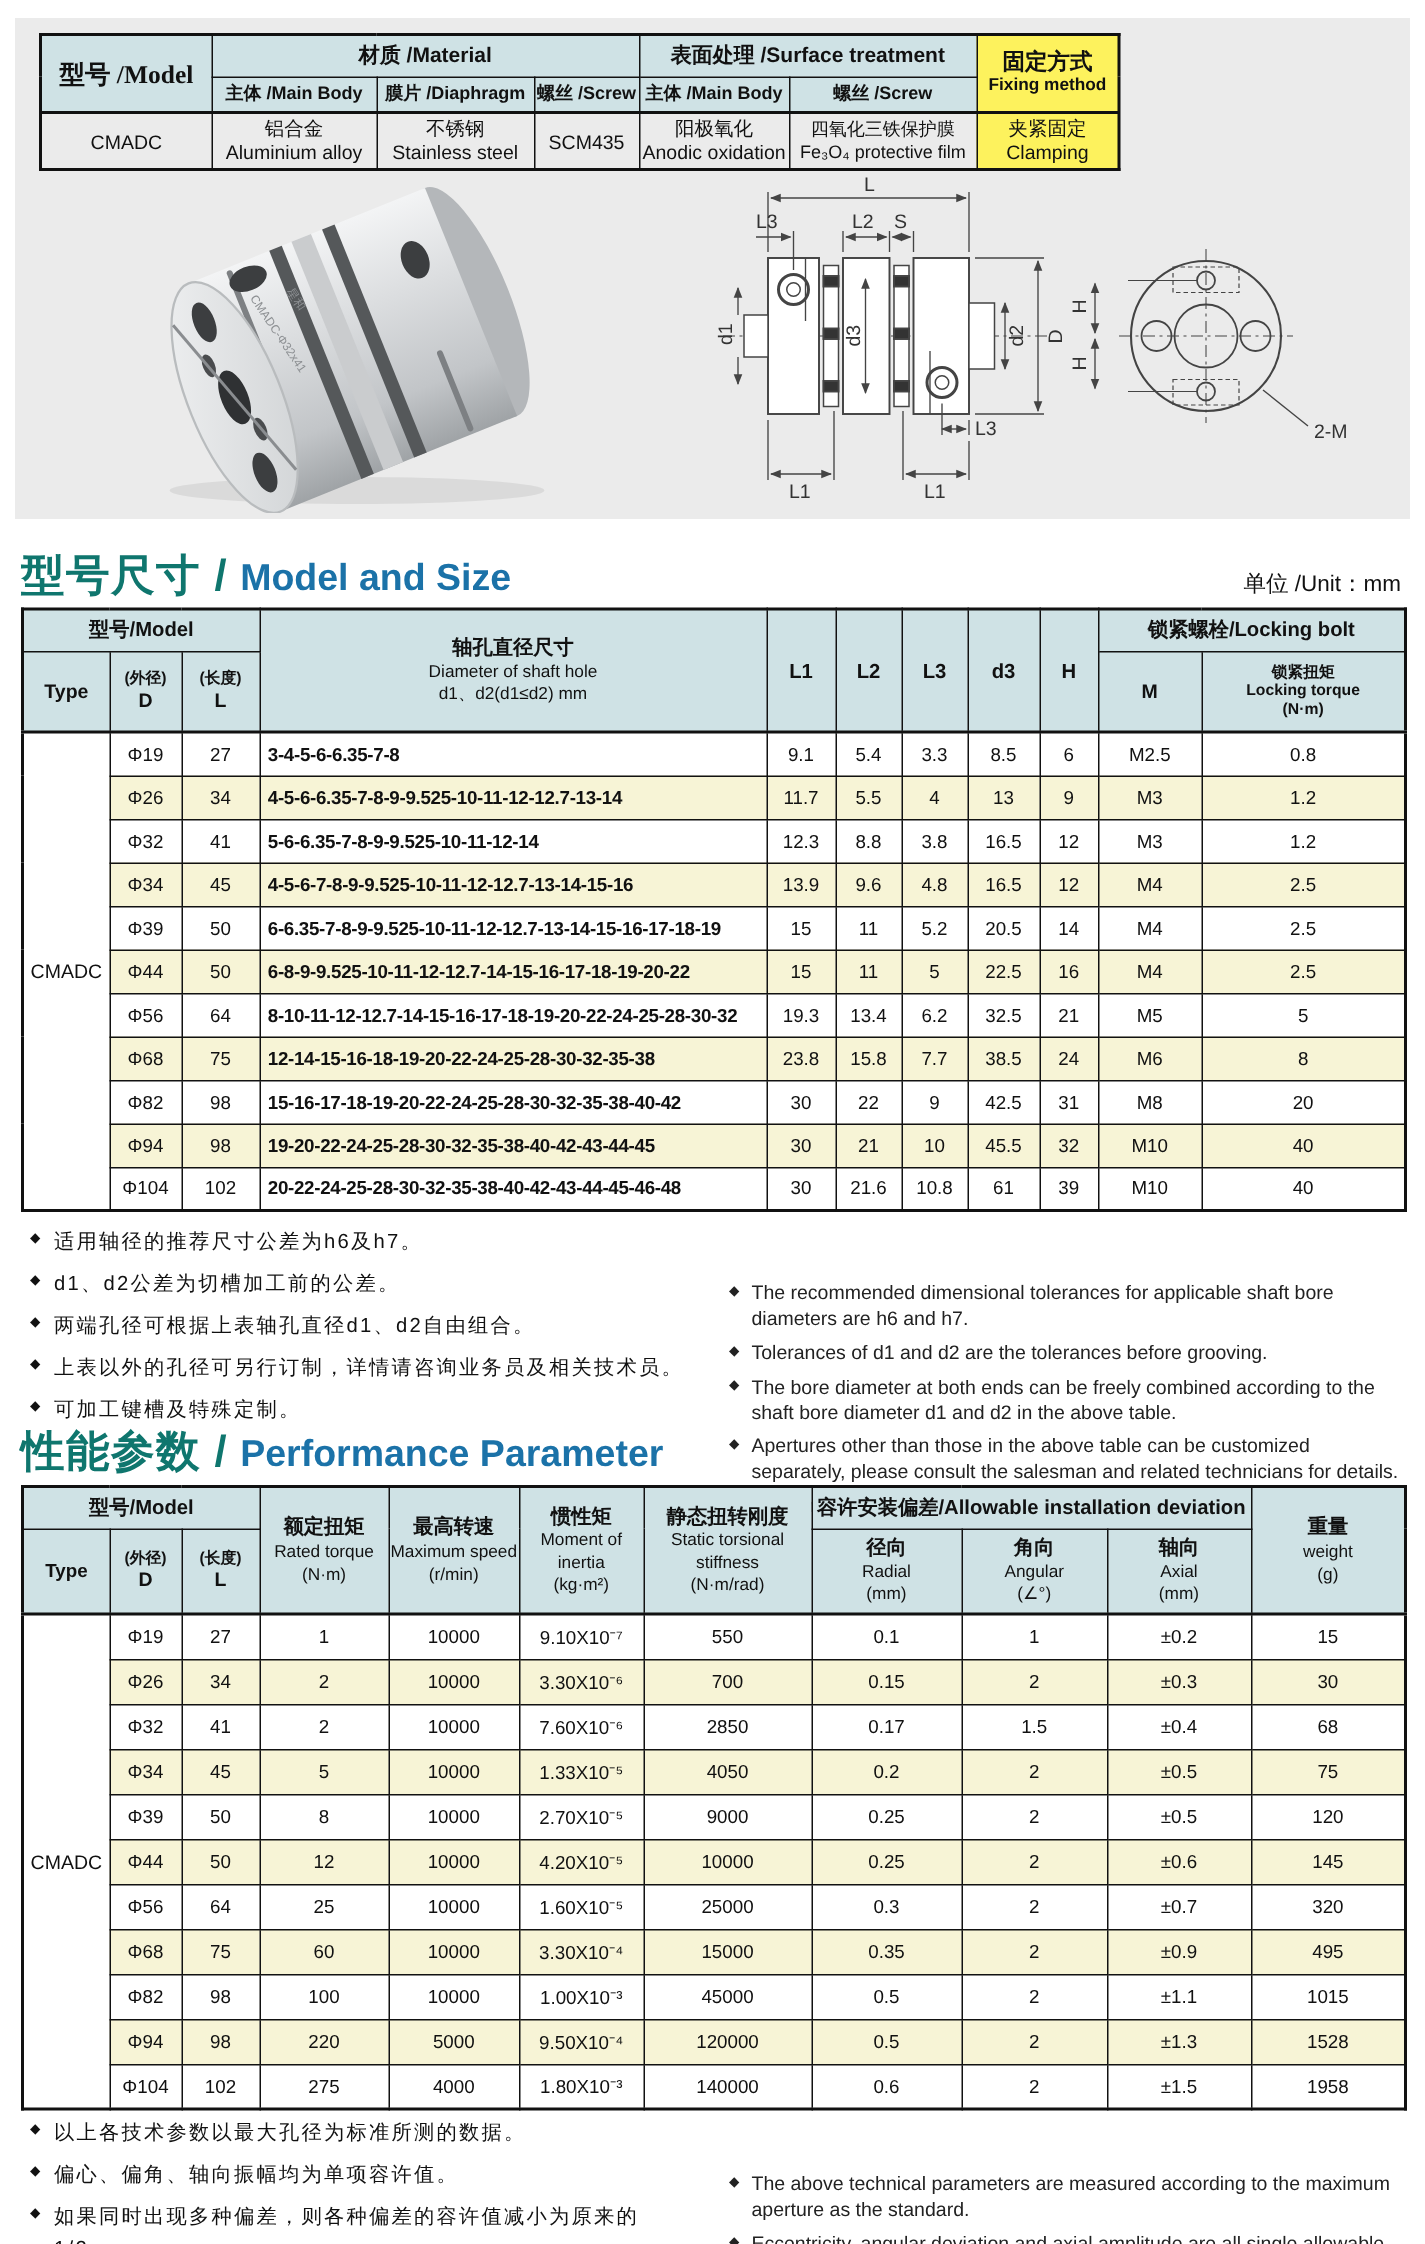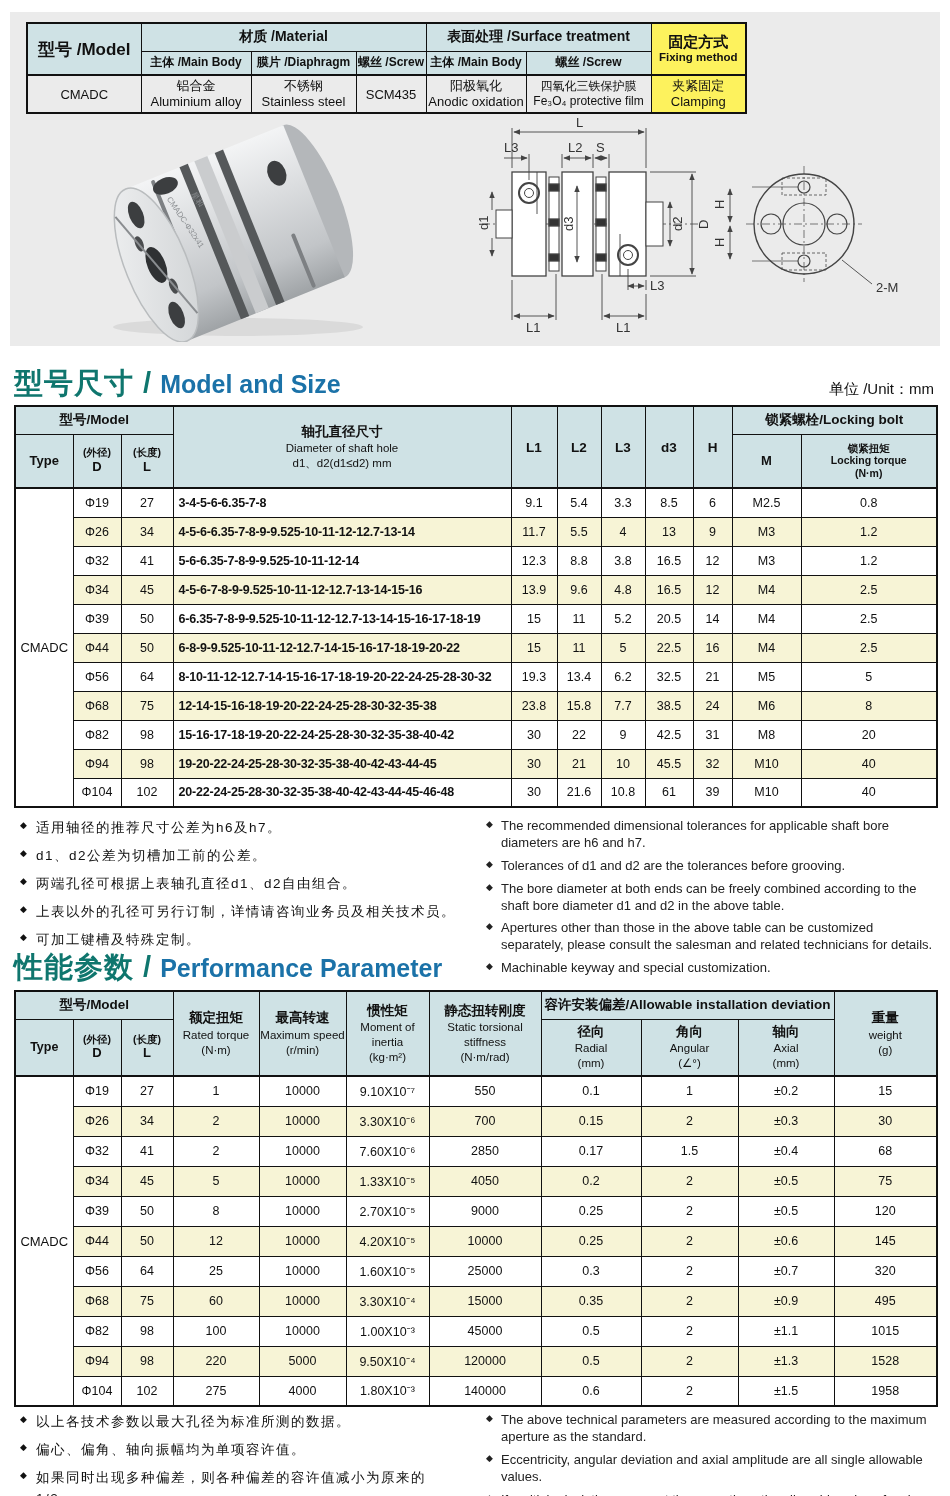--- a/index.html
+++ b/index.html
@@ -9,21 +9,21 @@
   
   .top-band { position:absolute; left:10px; top:12px; width:930px; height:334px; background:#ebebeb; }
 
   
   .spec-table { position:absolute; left:16px; top:10px; width:719px; border-collapse:collapse; table-layout:fixed; }
   .spec-table th, .spec-table td { border:1px solid #111; text-align:center; vertical-align:middle; }
   .spec-table { border:2px solid #111; }
   .spec-table thead { border-bottom:2px solid #111; }
   .spec-table .h-group { background:#cfe2e5; font-size:14px; font-weight:bold; height:28px; }
   .spec-table .h-sub { background:#cfe2e5; font-size:12px; font-weight:bold; height:24px; }
-  .spec-table .model-h { background:#cfe2e5; font-size:17px; font-weight:bold; }
+  .spec-table .model-h { background:#cfe2e5; font-size:17px; font-weight:bold;font-family:Liberation Serif, serif; }
   .spec-table td { height:38px; font-size:13px; background:transparent; }
   .spec-table .yellow { background:#fdf25d !important;margin-left:47px; }
   .spec-table .cell-2line span { display:block; line-height:1.25; }
   .fix-h span { display:block; line-height:1.2; }
   .fix-h .zh { font-size:15px; font-weight:bold; }
   .fix-h .en { font-size:11.5px; font-weight:bold; }
 
   
   .photo { position:absolute; left:28px; top:110px; width:400px; height:220px; }
   
@@ -58,21 +58,21 @@
   th .h-small { display:block; font-size:10.5px; line-height:1.2; }
   th .h-main { display:block; font-size:13px; line-height:1.3; }
   th.simple-col { font-size:14px; }
 
   
   .notes { position:absolute; left:20px; width:916px; display:flex; gap:26px; }
   #size-notes { top:818px; }
   #perf-notes { top:1412px; }
   .notes ul { list-style:none; }
   .notes-zh { width:440px; }
-  .notes-en { width:450px; }
+  .notes-en { width:450px;margin-top:36px; }
   .notes-zh li { font-size:13.5px; letter-spacing:1.5px; margin-bottom:7px; line-height:1.55; position:relative; padding-left:16px; }
   .notes-en li { font-size:13px; color:#222; margin-bottom:6px; line-height:1.3; position:relative; padding-left:15px; }
   .notes li::before { content:"◆"; position:absolute; left:0; top:1px; font-size:9px; }
 
   
   .dim-label { font-size:13px; fill:#333; font-family:"Liberation Sans", sans-serif; }
   .engraving { font-size:8px; fill:#8d9093; font-family:"Liberation Sans", sans-serif; }
 </style>
 </head>
 <body>

